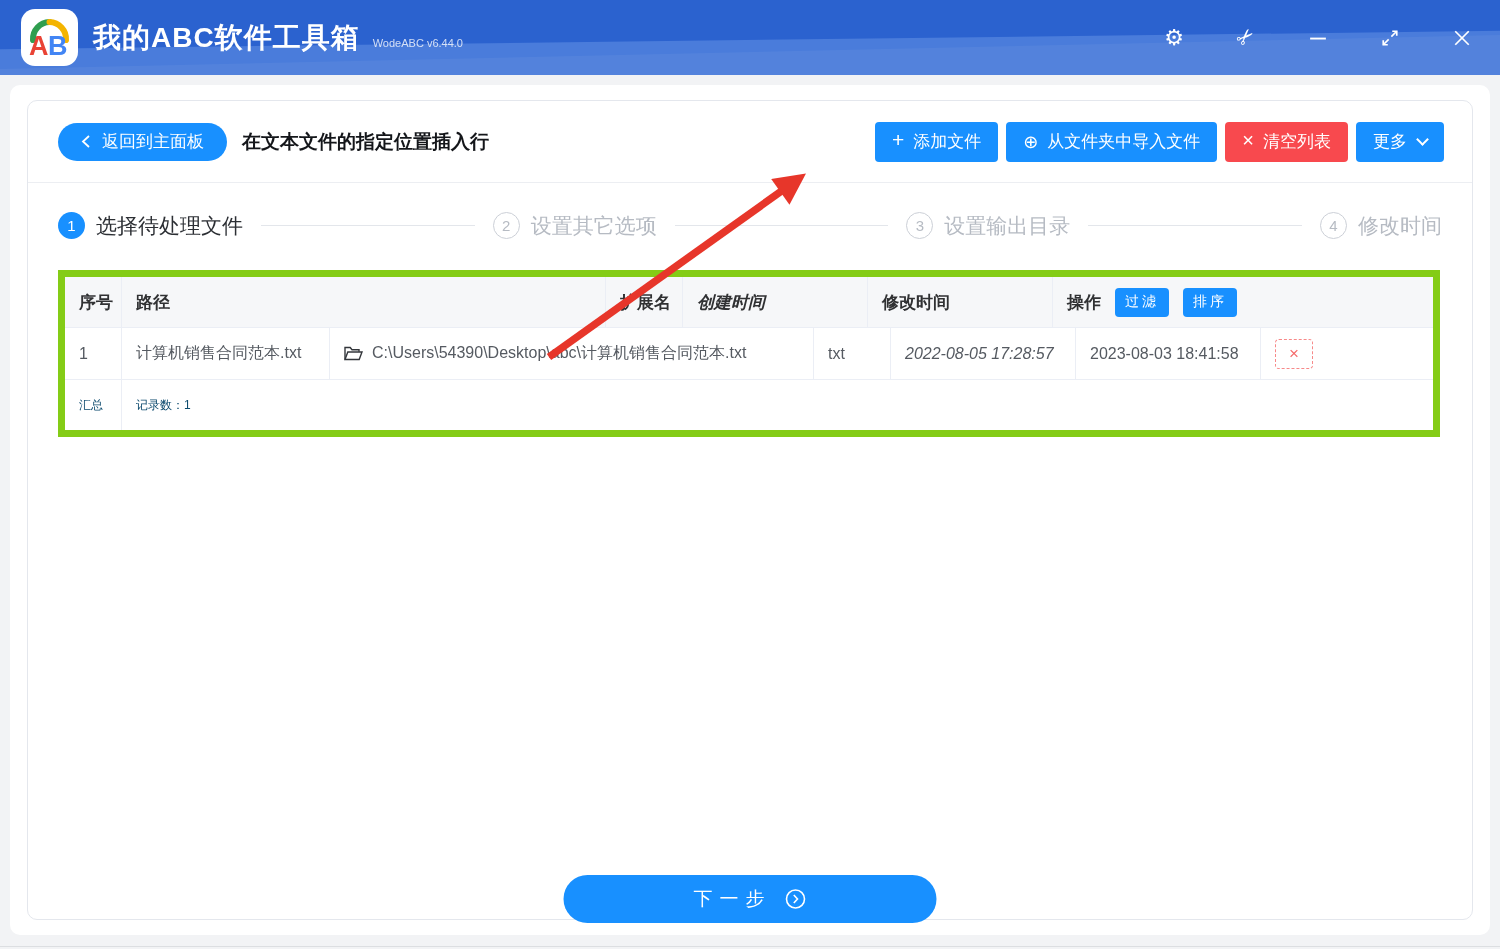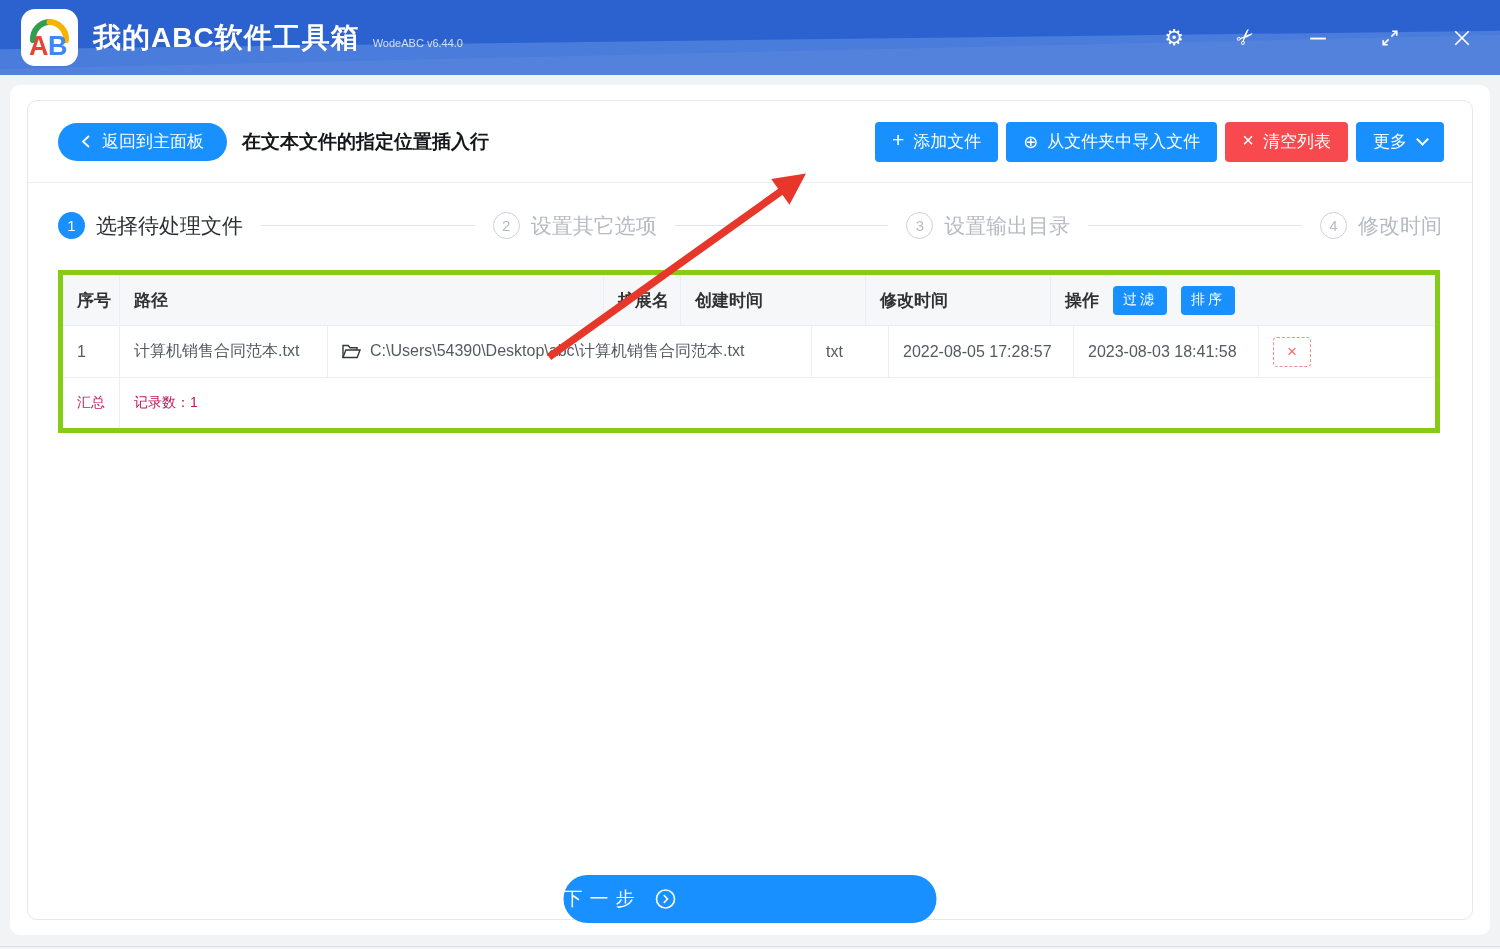--- a/index.html
+++ b/index.html
@@ -91,54 +91,54 @@
     justify-content:center; font-size:15px; flex:none;
   }
   .step.active .step-circle { background:#1890ff; color:#fff; }
   .step.active .step-label { color:#2c2f34; }
   .step.inactive .step-circle { background:#fff; border:1px solid #ccd0d7; color:#b6bbc3; }
   .step.inactive .step-label { color:#b6bbc3; }
   .step-label { font-size:21px; }
   .step-line { flex:1 1 auto; height:1px; background:#e3e6eb; margin:0 18px; }
 
   
-  .file-table { margin:2px 32px 5px 30px; border:5px solid #84cc16; }
+  .file-table { margin:2px 32px 5px 30px; border:7px solid #84cc16; }
   .t-row { display:flex; align-items:stretch; }
   .t-row.header { background:#f6f7f9; height:51px; font-weight:bold; color:#303133; font-size:17px; border-bottom:1px solid #ebeef5; }
   .t-row.data { height:52px; color:#555a61; font-size:16px; border-bottom:1px solid #ebeef5; background:#fff; }
-  .t-row.summary { height:50px; color:#be185d; font-size:14px; background:#fff; }
+  .t-row.summary { height:50px; color:#0c4a6e; font-size:12px; background:#fff; }
   .t-cell {
     display:flex; align-items:center; gap:9px; padding:0 10px 0 14px;
     border-right:1px solid #ebeef5; overflow:hidden; white-space:nowrap;
   }
   .c-idx { width:57px; }
   .c-name { width:208px; }
   .c-path { width:484px; }
   .c-ext { width:77px; }
-  .c-created { width:185px; }
+  .c-created { width:185px;font-style:italic; }
   .c-modified { width:185px; }
   .c-action { flex:1; border-right:none; }
   .c-span { flex:1; border-right:none; }
   .mini-btn {
     height:29px; padding:0 10px; background:#1890ff; color:#fff; border-radius:4px;
     font-size:14px; font-weight:normal; display:flex; align-items:center;
     letter-spacing:3px; cursor:pointer; margin-left:5px;
   }
   .del-btn {
     width:38px; height:30px; border:1px dashed #f78989; border-radius:4px;
     color:#f56c6c; font-size:17px; display:flex; align-items:center; justify-content:center;
     background:#fff; cursor:pointer;
   }
   .folder-svg { flex:none; }
 
   
   .next-btn {
     position:absolute; left:50%; transform:translateX(-50%); bottom:-4px;
     width:373px; height:48px; border-radius:24px; background:#1890ff; color:#fff;
-    font-size:19px; display:flex; align-items:center; justify-content:flex-start;
+    font-size:19px; display:flex; align-items:center; justify-content:center;
     gap:13px; letter-spacing:7px; cursor:pointer;
   }
   .next-btn .next-icon { letter-spacing:0; display:flex; }
 
   
   .arrow-overlay {
     position:absolute; left:0; top:0; z-index:60; pointer-events:none;
   }
 
   .bottom-edge {

